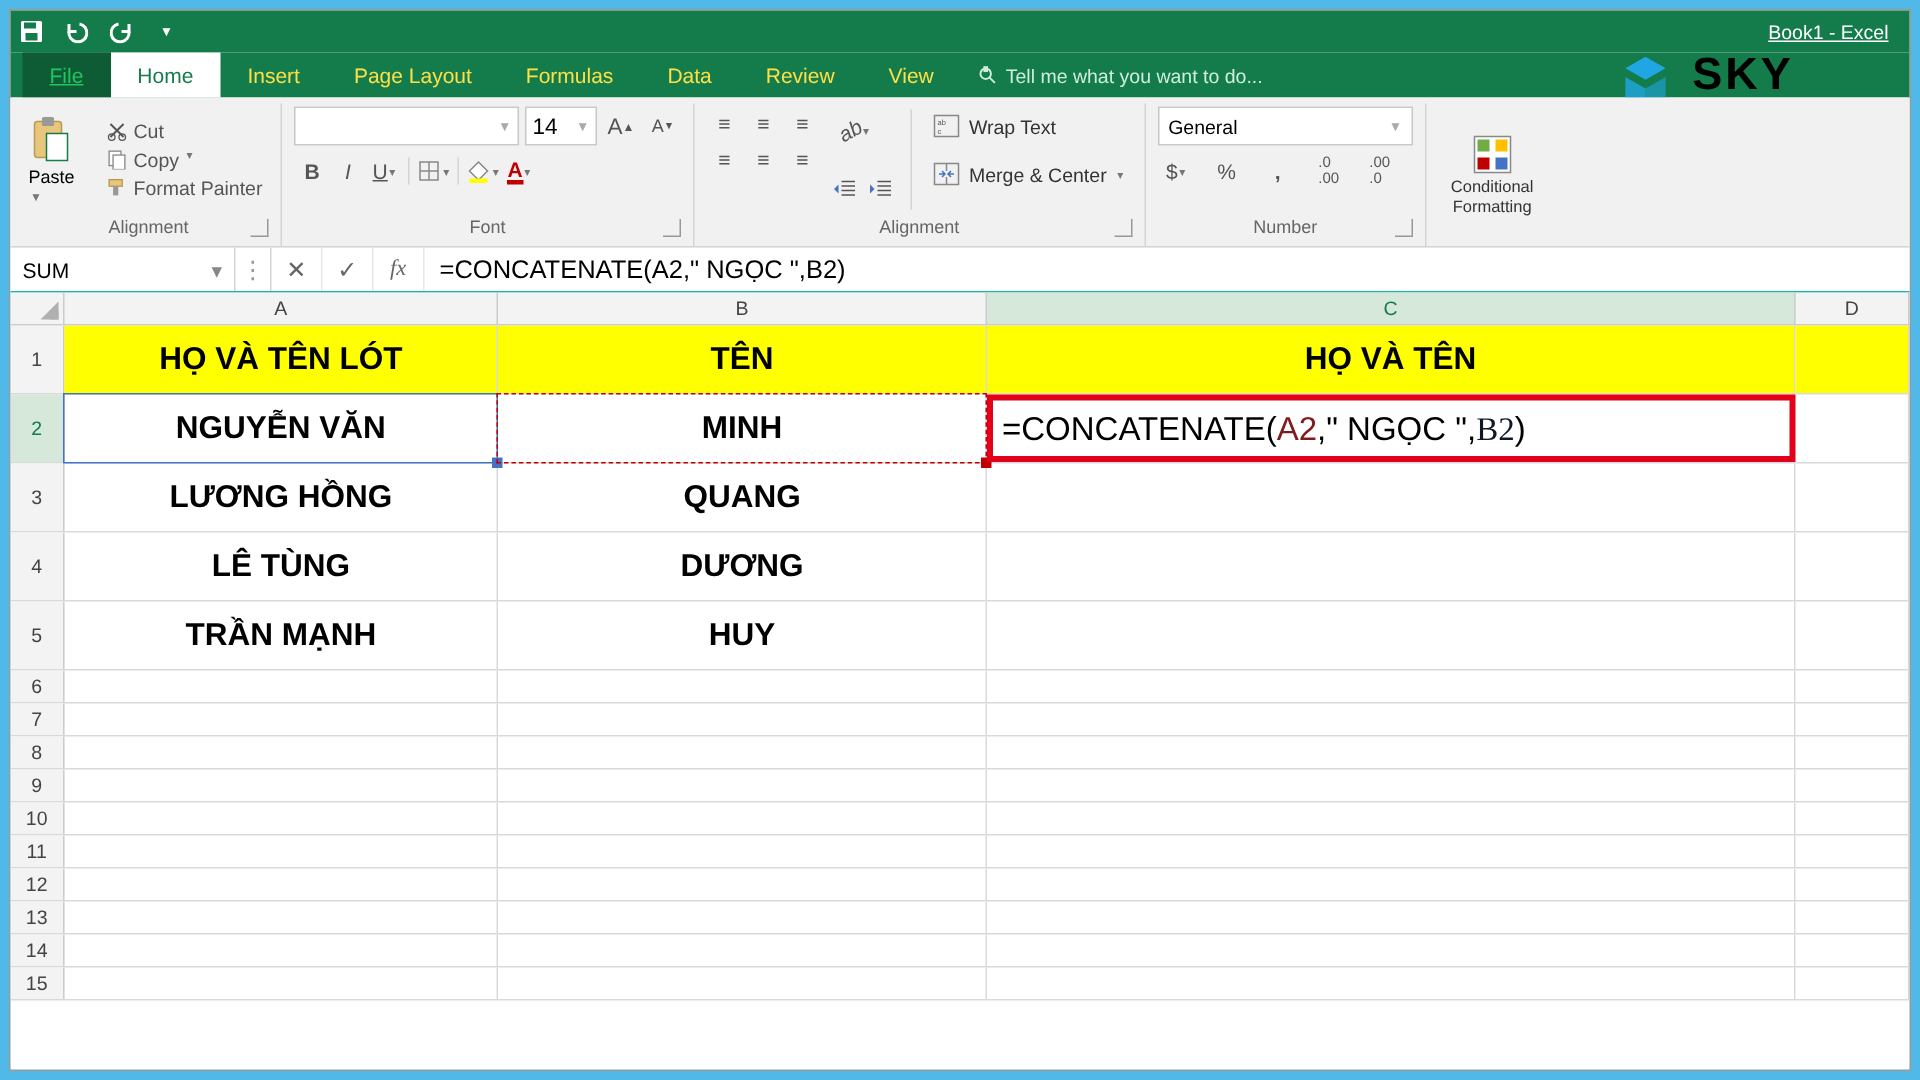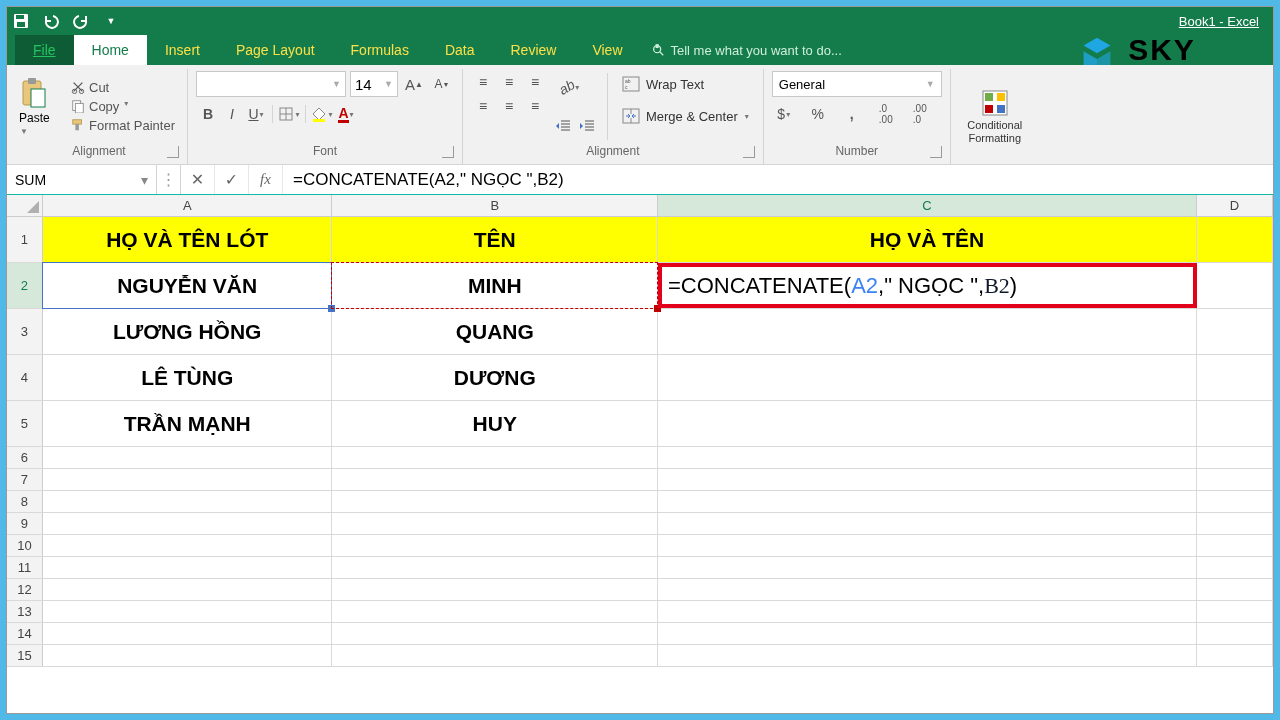--- a/index.html
+++ b/index.html
@@ -78,21 +78,21 @@
 
 
 .row.r2 .cell.col-A { position: relative; }
 .row.r2 .cell.col-A::before { content: ''; position: absolute; inset: -1px; border: 1px solid #4472c4; pointer-events: none; }
 .row.r2 .cell.col-A::after { content: ''; position: absolute; right: -4px; bottom: -4px; width: 7px; height: 7px; background: #4472c4; }
 .row.r2 .cell.col-B { position: relative; }
 .row.r2 .cell.col-B::before { content: ''; position: absolute; inset: -1px; border: 1px dashed #c00000; pointer-events: none; }
 .row.r2 .cell.col-B::after { content: ''; position: absolute; right: -4px; bottom: -4px; width: 7px; height: 7px; background: #c00000; }
 .row.r2 .cell.col-C { position: relative; border: 4px solid #e2001a; font-family: Arial; font-size: 22px; justify-content: flex-start; padding: 0 6px; }
 .formula-text { white-space: pre; }
-.formula-text .ref-a { color: #3b82f6; }
+.formula-text .ref-a { color: #7f1d1d; }
 .formula-text .ref-b { color: #0f172a; font-family: Liberation Serif, serif; }
 
 svg { flex-shrink: 0; }
 </style>
 </head>
 <body>
 
 <div class="app">
 
   <div class="titlebar">

